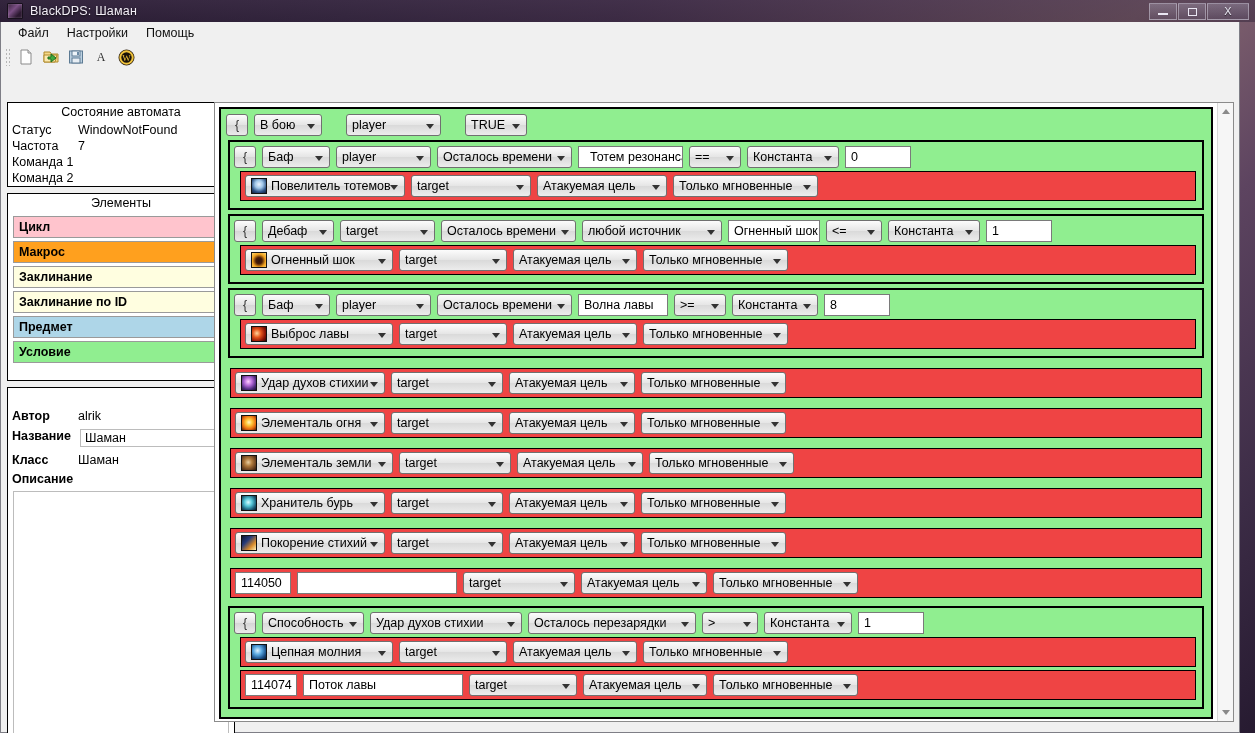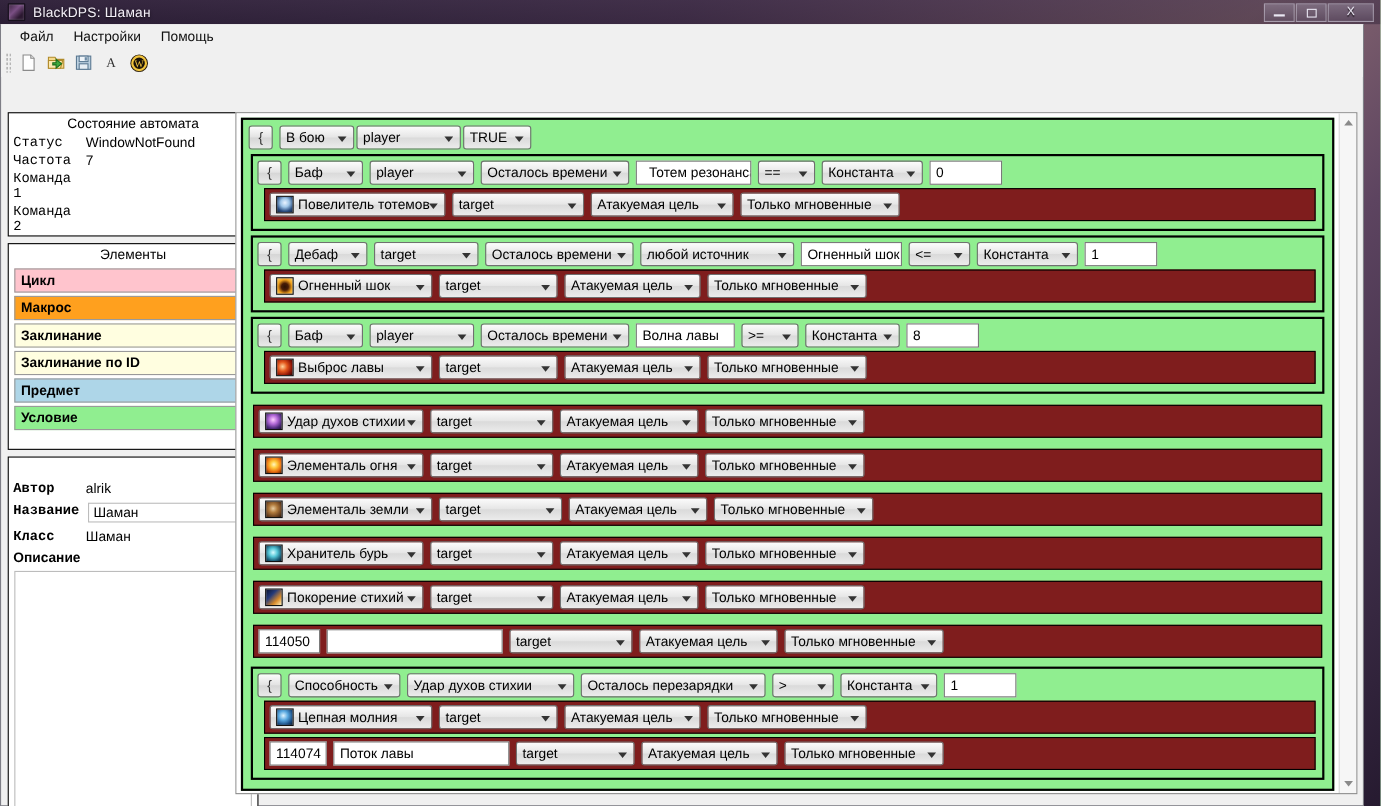--- a/index.html
+++ b/index.html
@@ -68,21 +68,21 @@
   
   #main { position:absolute; left:1px; top:70px; width:1238px; height:640px; }
 
   
   #sidebar { position:absolute; left:5px; top:10px; width:228px; height:620px; }
   .grp {
     border:1px solid #000; background:#fff; margin-bottom:6px;
   }
   .grp-title { text-align:center; font-size:12.5px; padding:2px 0 3px; color:#000; }
   .kv { display:flex; padding:1px 4px; font-size:12.5px; color:#000; }
-  .kv .k { width:66px; flex:none;font-family:Liberation Mono, monospace; }
+  .kv .k { width:66px; flex:none; }
   .kv .v { flex:1; }
   .kv.boxed .v {
     border:1px solid #bcbcbc; background:#fff; padding:1px 4px; margin-left:2px; margin-right:2px;
   }
   .elem {
     margin:3px 5px; padding:3px 5px; font-size:12.5px; color:#000;
     border:1px solid #9a9a9a;
   }
   .desc-box { margin:3px 5px 6px; height:272px; border:1px solid #bcbcbc; background:#fff; }
   .lbl-only { padding:2px 4px; font-size:12.5px; font-weight:bold; }
@@ -106,21 +106,21 @@
   
   .loop {
     margin:4px; border:2px solid #000; background:#90ee90; padding:5px 5px 4px 5px;
   }
   .cond {
     border:2px solid #000; background:#90ee90; margin:4px 2px; padding:4px;
   }
   .rowline { display:flex; align-items:center; gap:6px; }
   .spellwrap { background:#90ee90; padding:3px 2px 1px 2px; }
   .spellrow {
-    border:1px solid #000; background:#7f1d1d; padding:3px 4px; display:flex; align-items:center; gap:6px;
+    border:1px solid #000; background:#ef4444; padding:3px 4px; display:flex; align-items:center; gap:6px;
     margin:3px 2px;
   }
   .spellrow.nested { margin-left:6px; margin-right:2px; }
 
   
   .brace {
     width:22px; height:22px; flex:none;
     border:1px solid #707070; border-radius:3px;
     background: linear-gradient(180deg,#fdfdfd,#e3e3e3 48%,#d6d6d6 52%,#eaeaea);
     display:flex; align-items:center; justify-content:center;
@@ -273,21 +273,21 @@
         <div class="desc-box"></div>
       </div>
 
     </div>
 
     <div id="editor">
       <div id="canvas">
         <div class="loop">
           <div class="rowline">
             <div class="brace">{</div>
-            <div id="loop-controls" style="display:flex;align-items:center;gap:2px;">
+            <div id="loop-controls" style="display:flex;align-items:center;gap:24px;">
                 <div class="combo" style="width: 68px;">
                   <span>В бою</span>
                   <span class="cb-arrow"></span>
                 </div>
                 <div class="combo" style="width: 95px;">
                   <span>player</span>
                   <span class="cb-arrow"></span>
                 </div>
                 <div class="combo" style="width: 62px;">
                   <span>TRUE</span>

